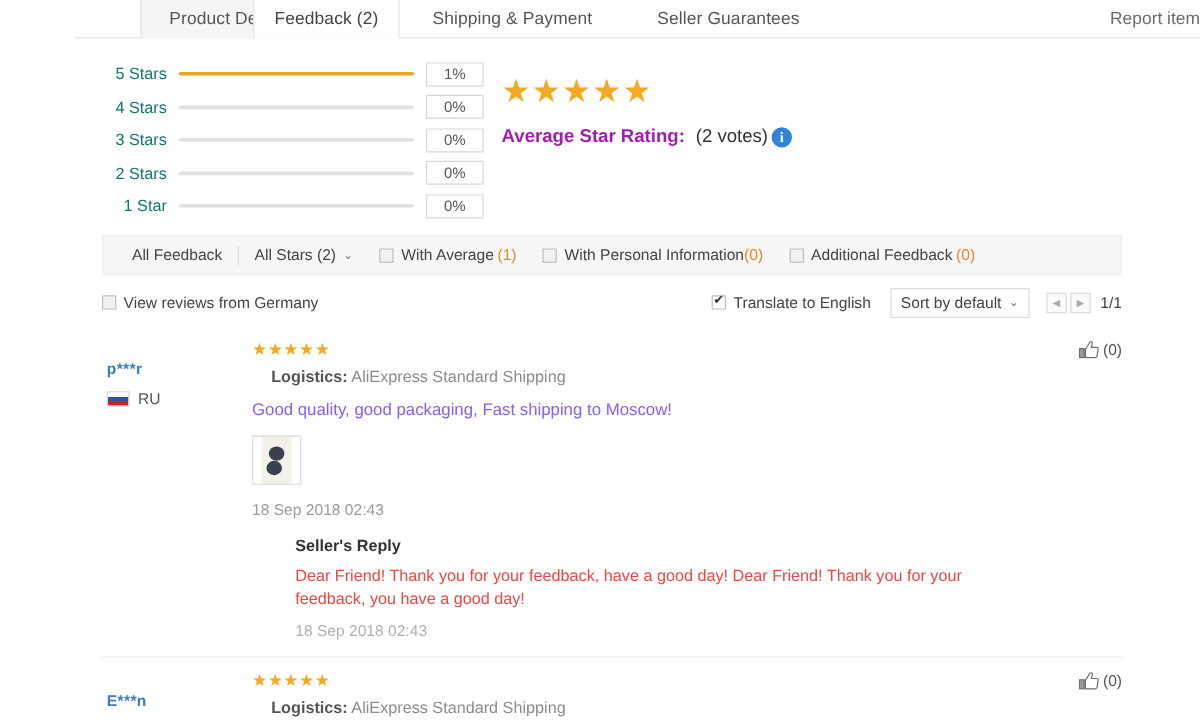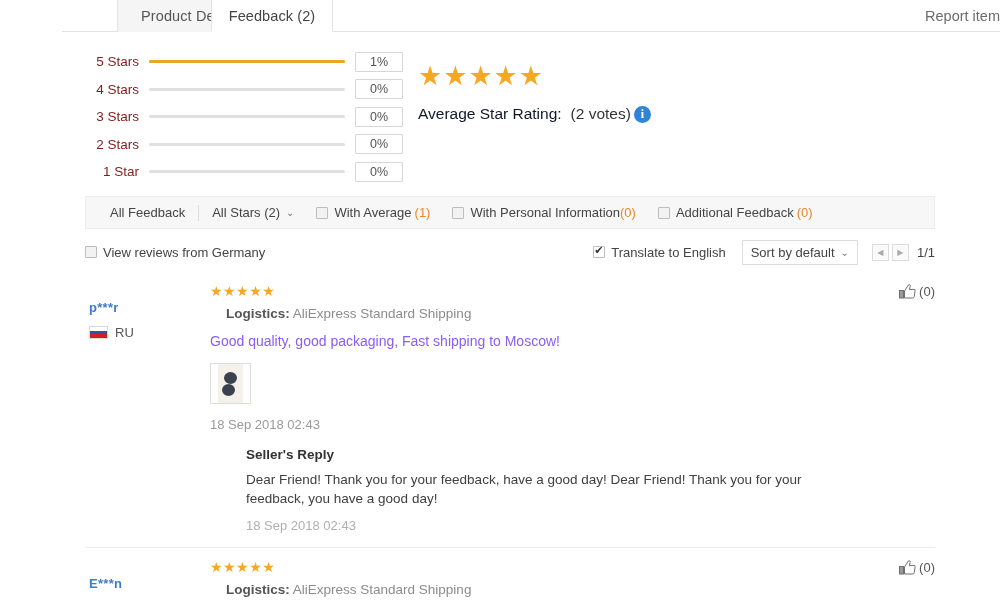--- a/index.html
+++ b/index.html
@@ -50,38 +50,38 @@
   .tab-strip-bg {
     position:absolute; left:0; top:0; width:62px; height:32px; background:#ffffff;
   }
 
   
   .summary { position: absolute; left: 0; top: 33px; width: 1000px; height: 155px; }
 
   .bars { position: absolute; left: 93px; top: 15px; width: 310px; }
   .barrow { position: relative; height: 27.5px; display: flex; align-items: center; }
   .barlabel {
-    width: 56px; text-align: right; font-size: 13.5px; color: #7f1d1d;
+    width: 56px; text-align: right; font-size: 13.5px; color: #0f766e;
     padding-right: 10px; white-space: nowrap;
   }
   .bartrack {
     flex: 1 1 auto; height: 3px; background: #e0e0e0; border-radius: 2px;
     margin-right: 10px; position: relative;
   }
   .barfill { position: absolute; left: 0; top: 0; height: 3px; background: #e9a722; border-radius: 2px; }
   .barpct {
     width: 48px; height: 20px; border: 1px solid #d6d6d6; background: #fff;
     font-size: 12.5px; color: #555; display: flex; align-items: center; justify-content: center;
     border-radius: 1px;
   }
 
   .avgbox { position: absolute; left: 418px; top: 30px; }
   .avgstars { font-size: 27px; color: #f7a823; letter-spacing: 1px; line-height: 1; height: 28px; }
   .avgline { margin-top: 14px; display: flex; align-items: center; }
-  .avgtitle { font-size: 15.5px; color: #0f172a; }
+  .avgtitle { font-size: 15.5px; color: #a21caf; font-weight: bold; }
   .avgvotes { font-size: 15.5px; color: #333; margin-left: 9px; }
   .infoicon {
     width: 17px; height: 17px; border-radius: 50%; background: #2f84d8; color: #fff;
     font-size: 12px; font-weight: bold; display: inline-flex; align-items: center;
     justify-content: center; margin-left: 3px; font-family: "Liberation Serif", serif;
   }
 
   
   .filterbar {
     position: absolute; left: 85px; top: 196px; width: 850px; height: 33px;
@@ -150,41 +150,47 @@
     position: absolute; background: #3a4250; border-radius: 50%;
   }
   .rthumb .obj1 { width: 13px; height: 12px; left: 13px; top: 8px; }
   .rthumb .obj2 { width: 13px; height: 12px; left: 11px; top: 20px; }
   .rthumb .side-l { position:absolute; left:0; top:0; width:7px; height:41px; background:#ffffff; }
   .rthumb .side-r { position:absolute; right:0; top:0; width:7px; height:41px; background:#ffffff; }
   .rdate { margin-top: 13px; font-size: 13px; color: #9a9a9a; }
 
   .reply { margin-top: 15px; margin-left: 36px; }
   .replytitle { font-size: 13.5px; color: #333; font-weight: bold; }
-  .replytext { margin-top: 9px; font-size: 13.5px; color: #404040; line-height: 1.4; max-width: 690px; }
+  .replytext { margin-top: 9px; font-size: 13.5px; color: #ef4444; line-height: 1.4; max-width: 690px; }
   .replydate { margin-top: 9px; font-size: 13px; color: #b0b0b0; }
 
   .helpful {
     position: absolute; right: 0px; top: 12px;
     display: flex; align-items: center; font-size: 13px; color: #555;
   }
   .thumbicon { margin-right: 3px; display: inline-flex; }
 </style>
 </head>
 <body>
 
 <div id="page">
 
   <div class="tab-strip-bg"></div>
   <div class="tabbar">
     <div class="tab" id="tab-product">
       <span>Product Details</span>
     </div>
     <div class="tab active" id="tab-feedback">
       <span>Feedback (2)</span>
+    </div>
+    <div class="tab plain" id="tab-shipping">
+      <span>Shipping &amp; Payment</span>
+    </div>
+    <div class="tab plain" id="tab-seller">
+      <span>Seller Guarantees</span>
     </div>
     <div id="report">
       <span>Report item</span>
     </div>
   </div>
 
   <div class="summary">
 
     <div class="bars">
 

